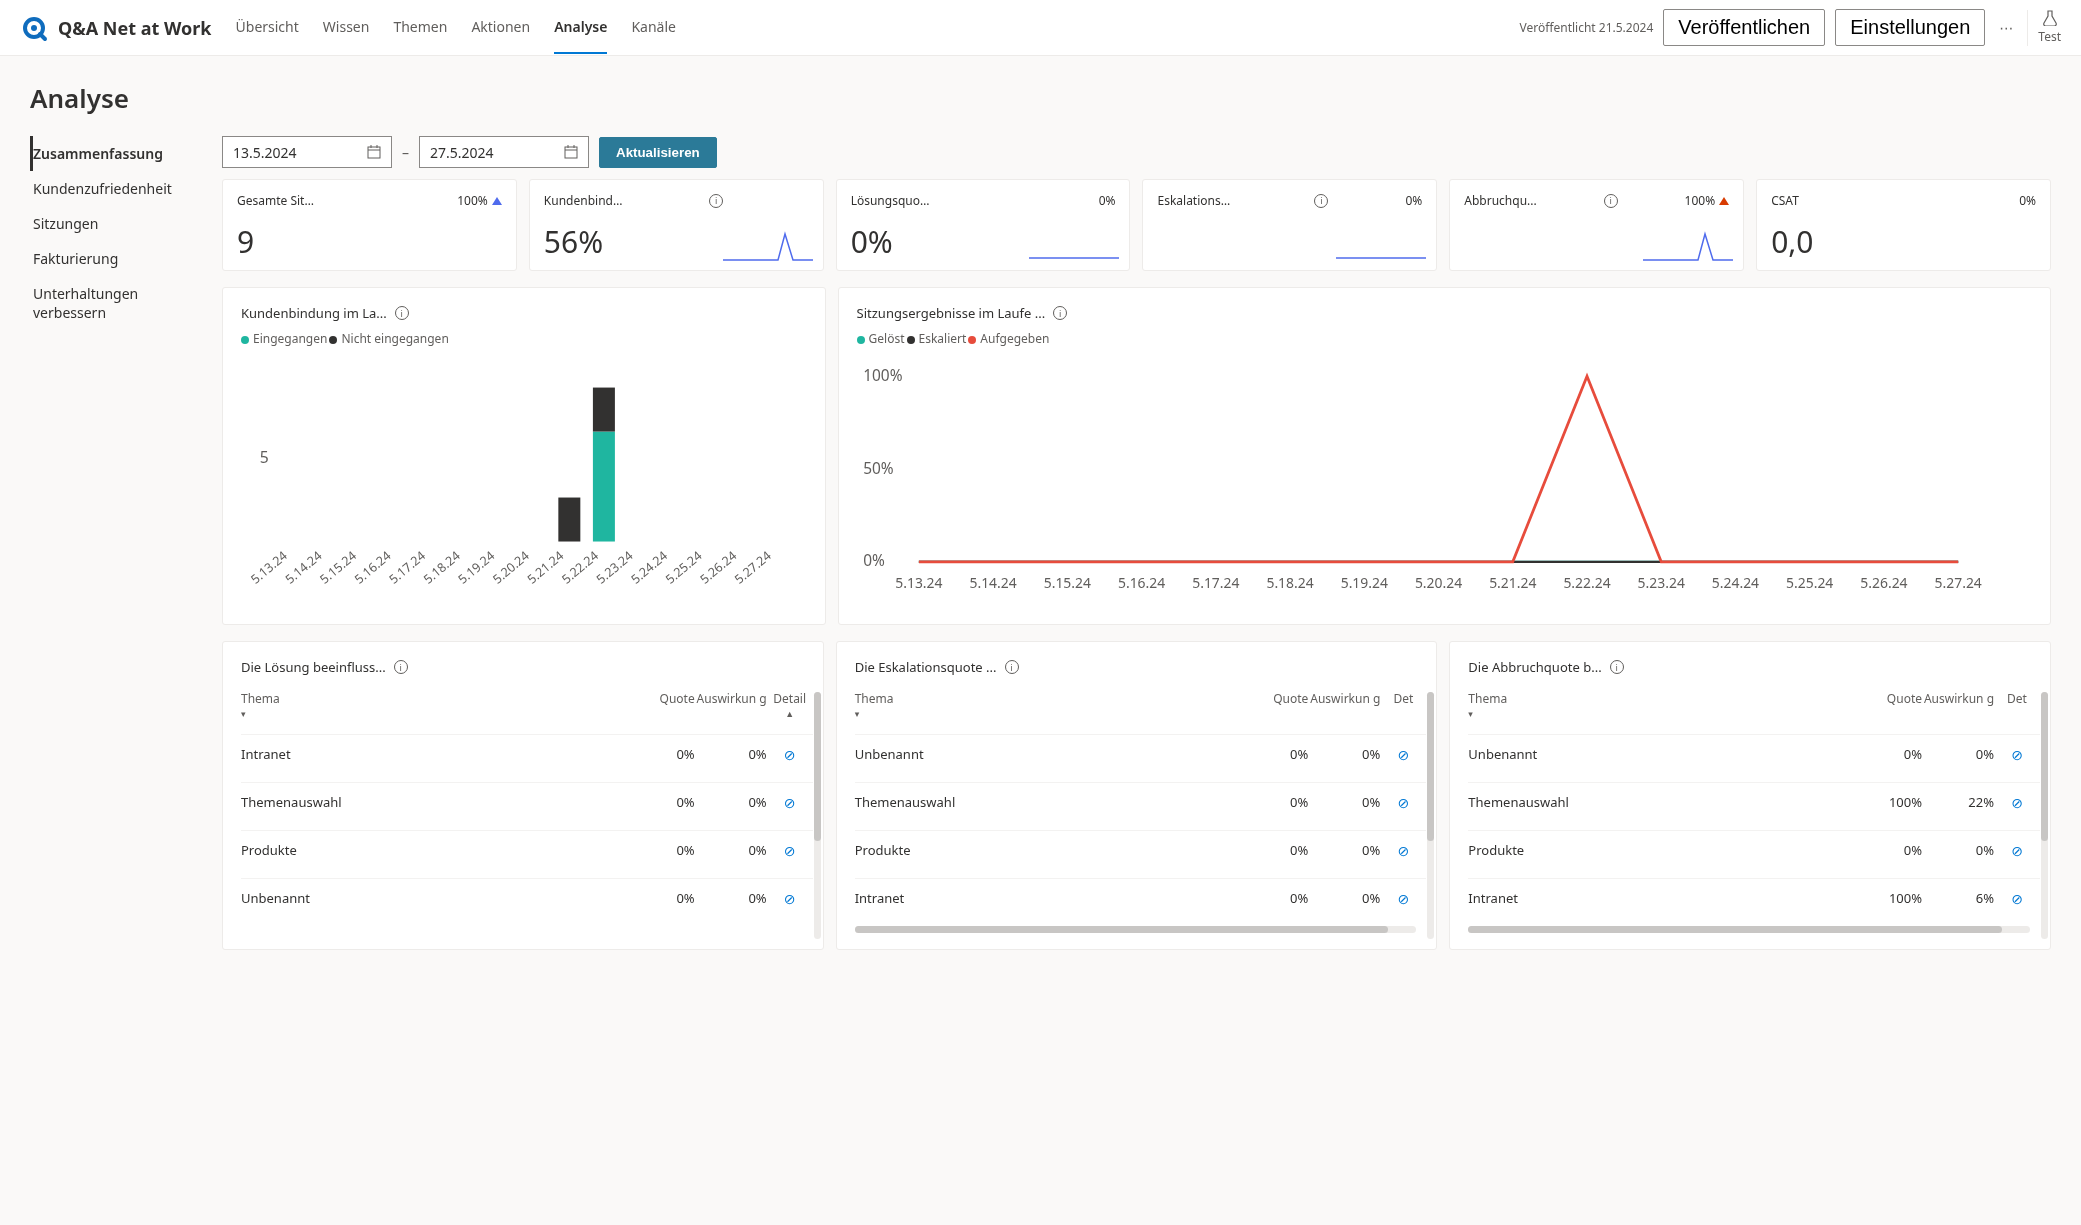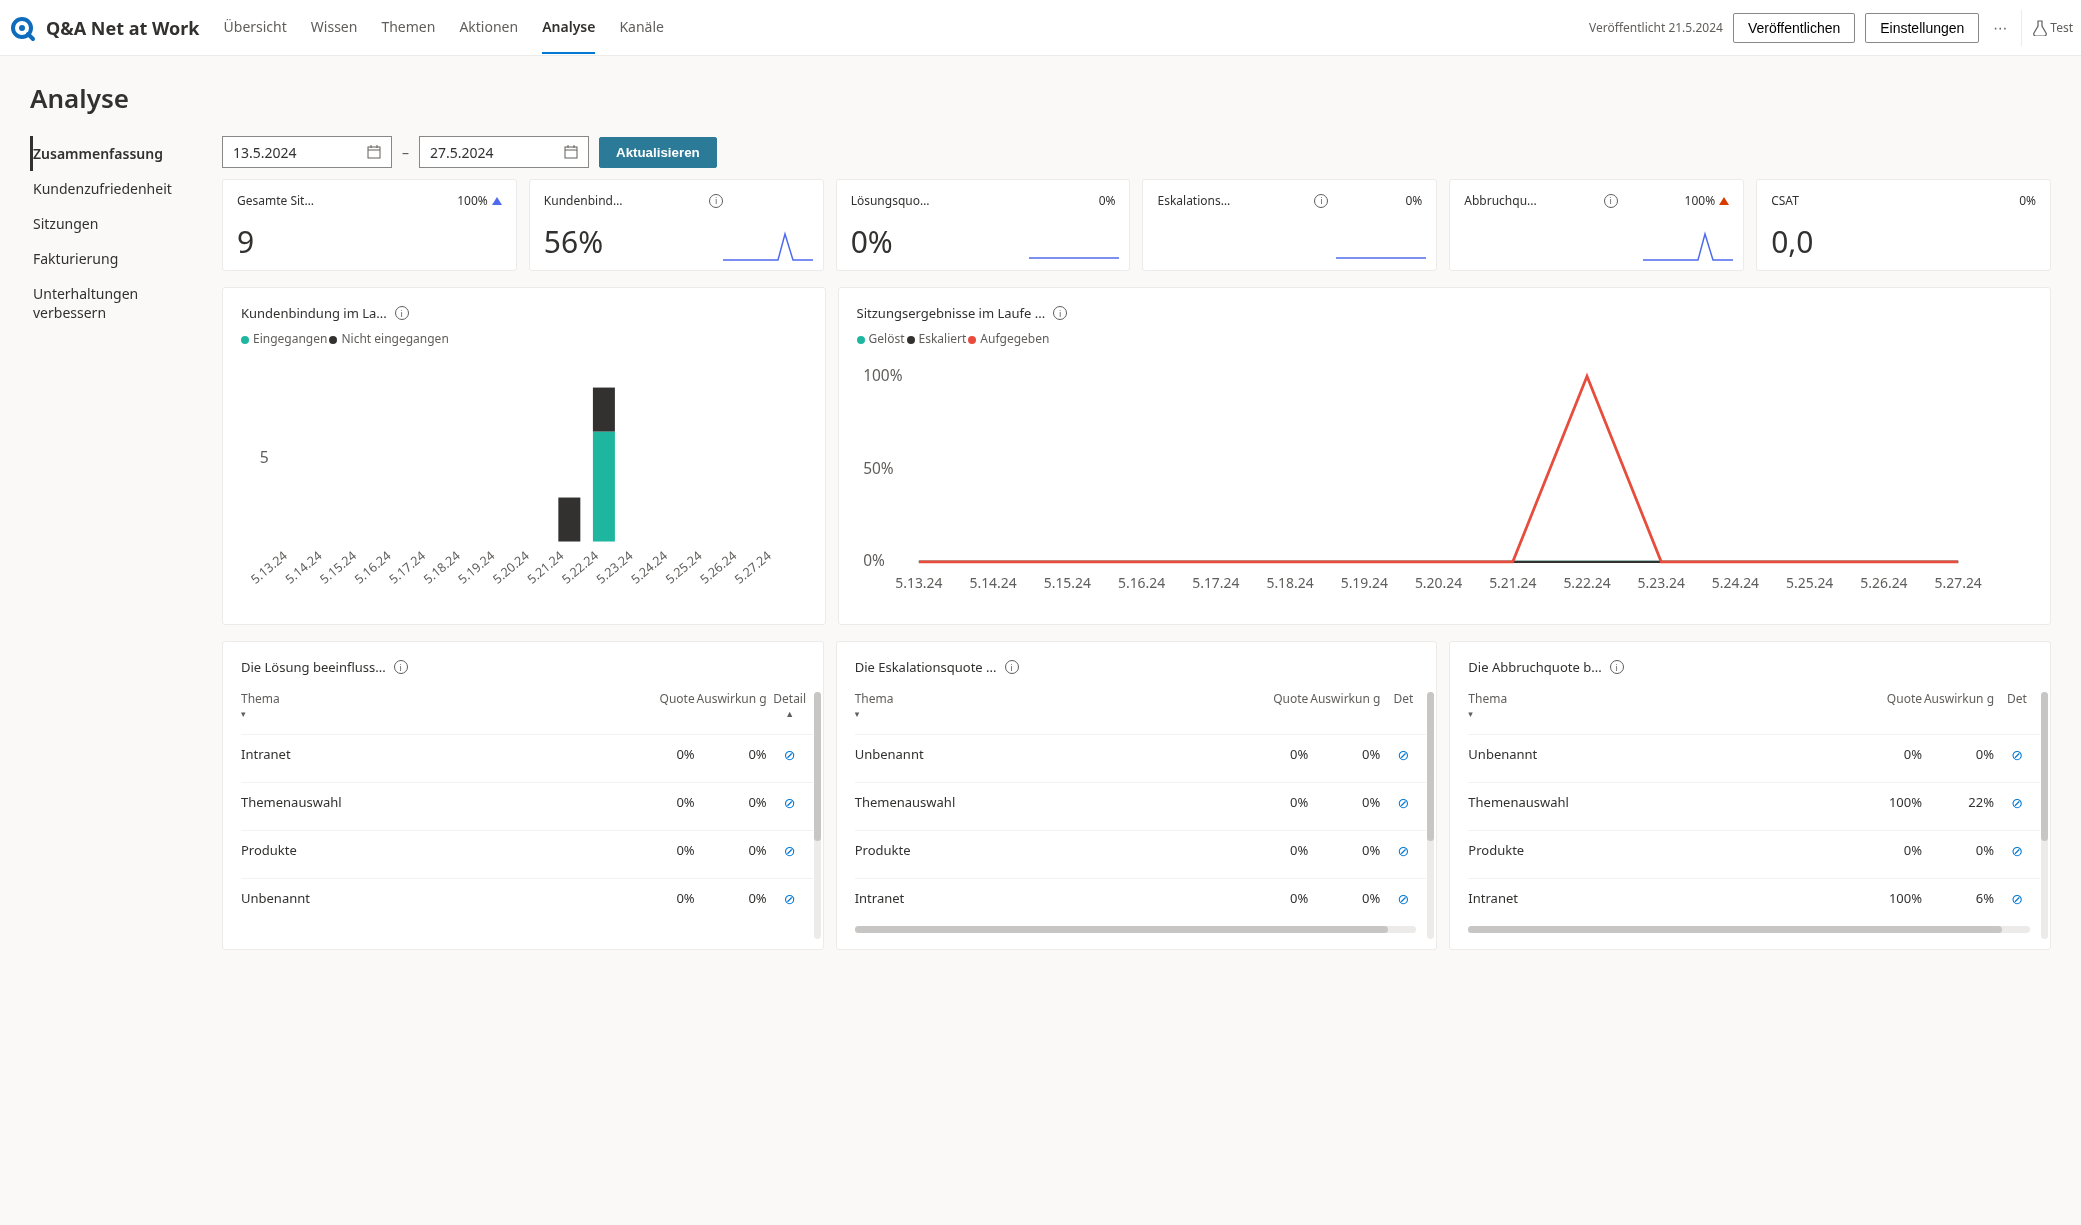--- a/index.html
+++ b/index.html
@@ -1,28 +1,28 @@
 <!DOCTYPE html>
 <html><head>
 <meta charset="utf-8">
 <style>
 * { box-sizing: border-box; margin: 0; padding: 0; }
 body { font-family: "Segoe UI", system-ui, sans-serif; background: #faf9f8; color: #323130; font-size: 14px; }
-.topbar { display: flex; align-items: center; padding: 0 8px; height: 56px; background: #fff; border-bottom: 1px solid #edebe9; }
+.topbar { display: flex; align-items: center; padding: 0 20px; height: 56px; background: #fff; border-bottom: 1px solid #edebe9; }
 .logo { width: 28px; height: 28px; margin-right: 10px; display: flex; align-items: center; justify-content: center; }
 .appname { font-weight: 700; font-size: 18px; margin-right: 24px; }
 .nav { display: flex; gap: 24px; }
 .nav-item { color: #605e5c; cursor: pointer; padding: 16px 0; border-bottom: 2px solid transparent; }
 .nav-item.active { color: #323130; font-weight: 600; border-bottom: 2px solid #0078d4; }
 .topright { margin-left: auto; display: flex; align-items: center; gap: 10px; }
 .tr-text { color: #605e5c; font-size: 12px; }
-.btn { border: 1px solid #8a8886; background: #fff; padding: 6px 14px; border-radius: 2px; cursor: pointer; font-size: 14px; }
+.btn { border: 1px solid #8a8886; background: #fff; padding: 6px 14px; border-radius: 2px; cursor: pointer; font-size: 20px; }
 .icon-btn { cursor: pointer; color: #605e5c; padding: 4px; }
 .vsep { width: 1px; height: 36px; background: #edebe9; }
-.test-col { display: flex; flex-direction: row; align-items: center; gap: 2px; color: #605e5c; font-size: 12px; }
+.test-col { display: flex; flex-direction: column; align-items: center; gap: 2px; color: #605e5c; font-size: 12px; }
 .content { flex: 1; padding: 24px 30px; }
 .page-title { font-size: 26px; font-weight: 600; }
 .page-sub { color: #605e5c; margin-top: 4px; }
 .body-row { display: flex; margin-top: 20px; gap: 24px; }
 .sidenav { width: 168px; }
 .side-item { padding: 8px 0; cursor: pointer; color: #323130; border-left: 3px solid transparent; font-size: 14px; }
 .side-item.active { font-weight: 600; border-left: 3px solid #323130; }
 .workspace { flex: 1; }
 .filter-row { display: flex; align-items: center; gap: 10px; margin-bottom: 11px; }
 .date-input { display: flex; align-items: center; justify-content: space-between; border: 1px solid #8a8886; background: #fff; padding: 6px 10px; width: 170px; height: 32px; }

